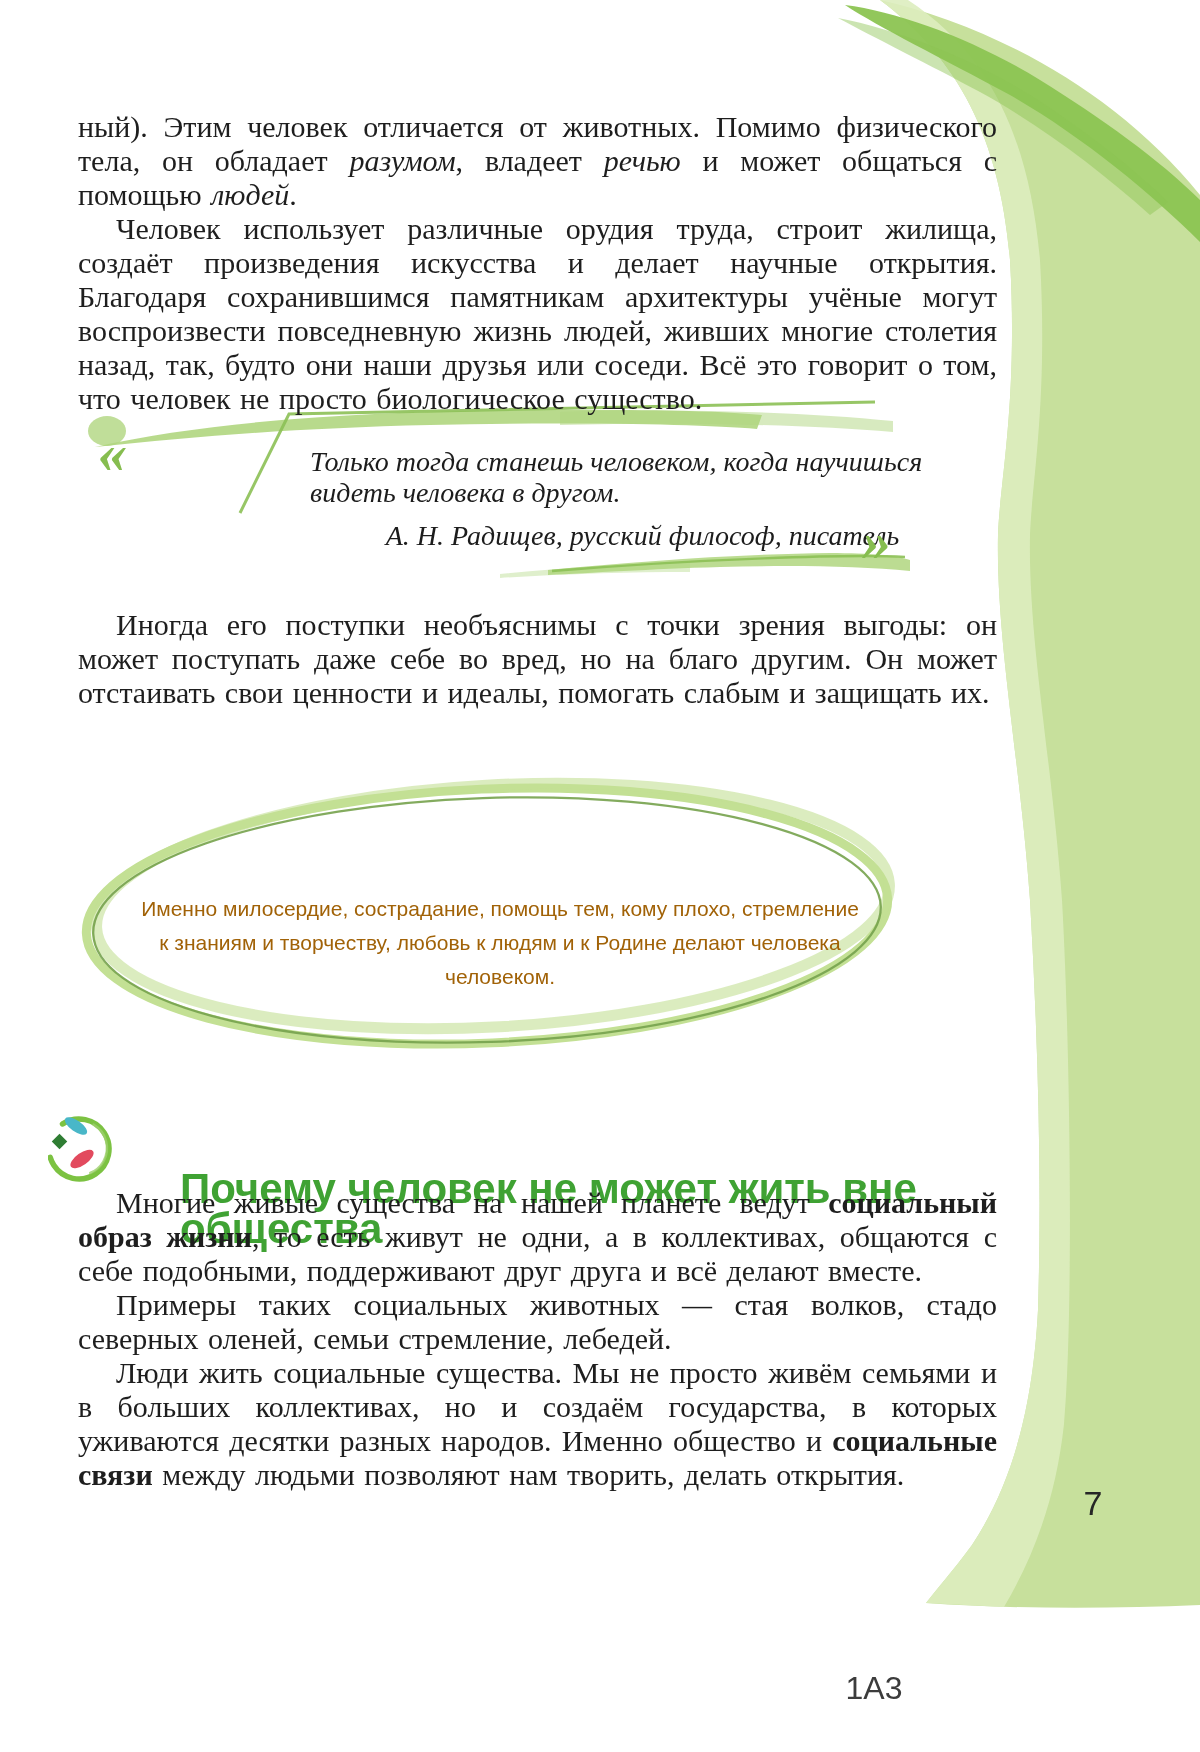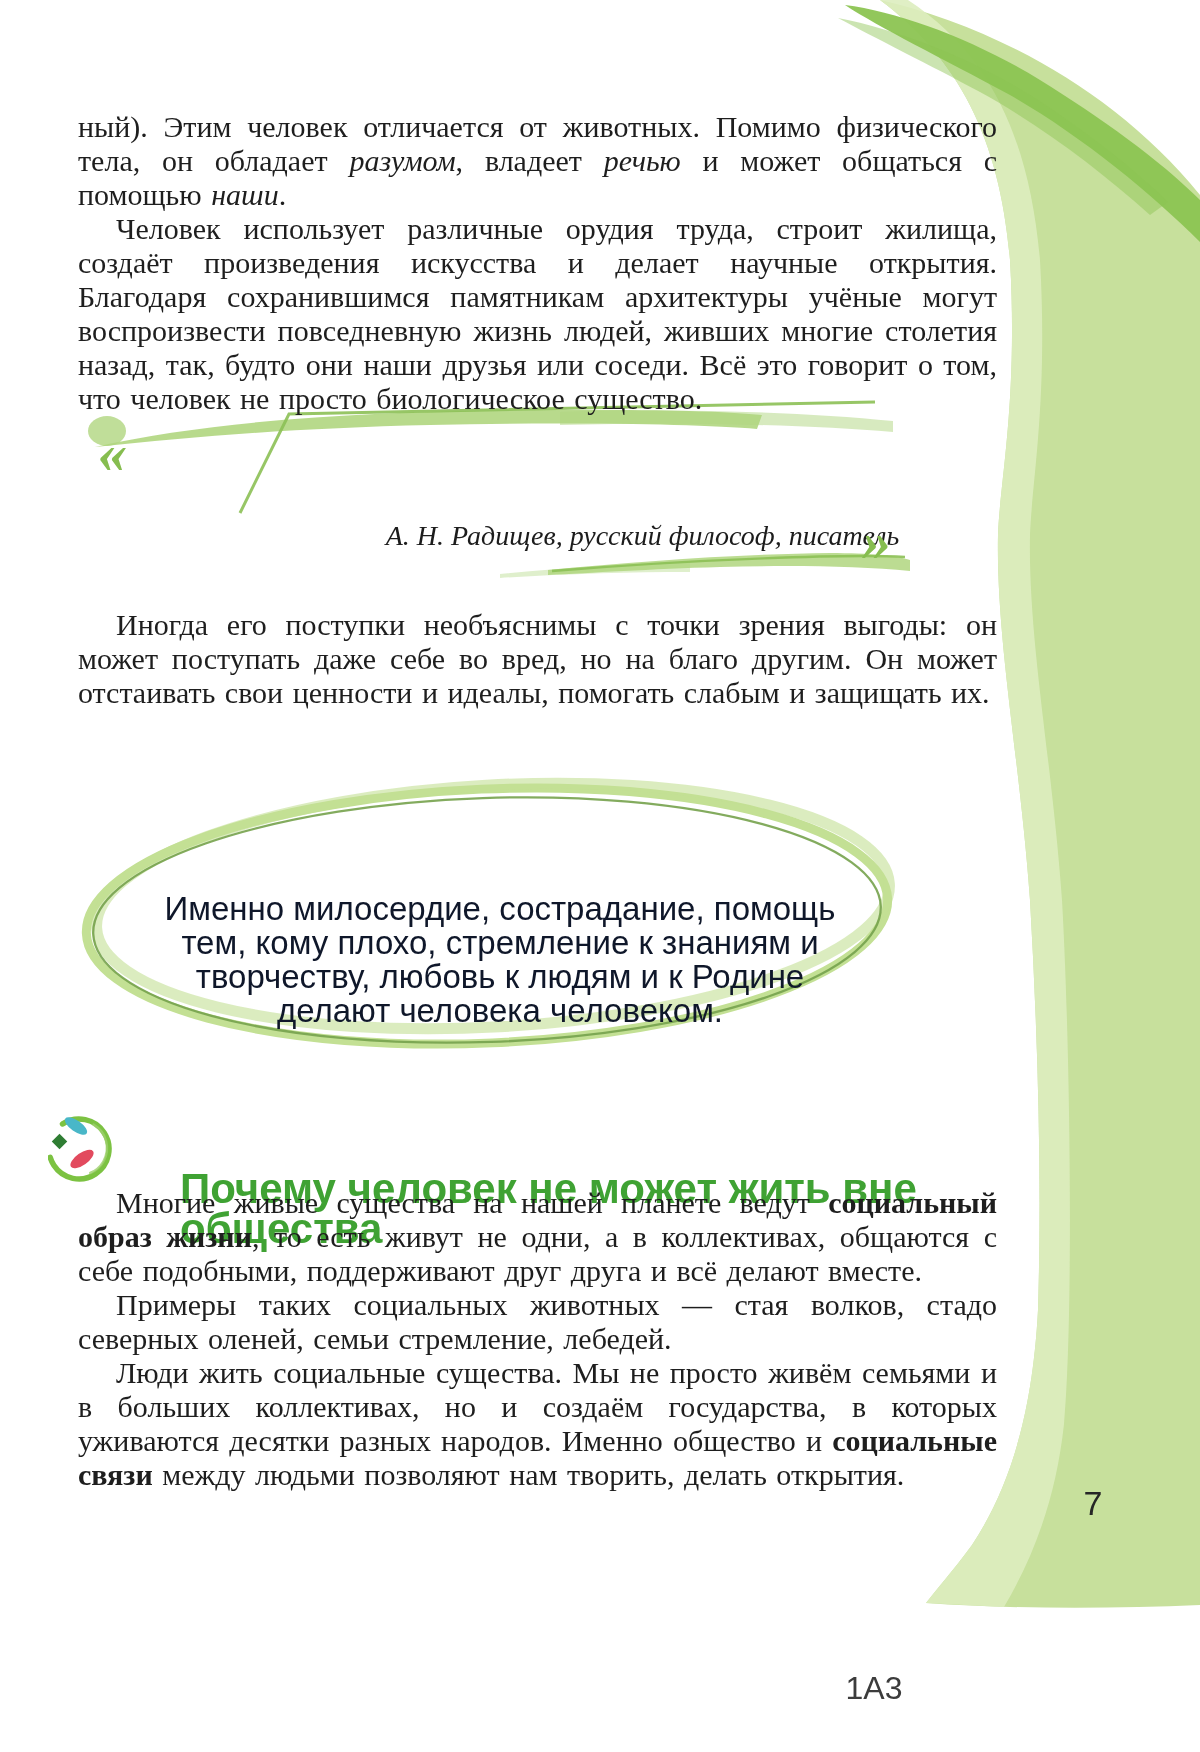--- a/index.html
+++ b/index.html
@@ -32,22 +32,22 @@
     position:absolute; left:310px; top:446px; width:695px; z-index:2;
     font-style:italic; font-size:28px; line-height:31px; color:#1c1c1c;
   }
   .quote-attr {
     position:absolute; left:310px; top:508px; width:665px; z-index:2;
     text-align:center; font-style:italic; font-size:28px; line-height:31px; color:#1c1c1c;margin-top:12px;
   }
 
   .callout-text {
     position:absolute; left:140px; top:892px; width:720px; z-index:2;
-    font-family:"Liberation Sans", sans-serif; font-size:33px; line-height:34px;
-    text-align:center; color:#0f172a;
+    font-family:"Liberation Sans", sans-serif; font-size:21px; line-height:34px;
+    text-align:center; color:#a16207;
   }
 
   .section-icon { position:absolute; left:48px; top:1112px; width:66px; height:72px; z-index:2; }
   .section-title {
     position:absolute; left:180px; top:1134px; width:780px; z-index:2;
     font-family:"Liberation Sans", sans-serif; font-weight:bold;
     font-size:42px; line-height:40px;
   }
 
   .page-number {
@@ -85,25 +85,26 @@
     </g>
 
     <g fill="none">
       <ellipse stroke-width="9" cx="487" cy="916" rx="401" ry="127" transform="rotate(-2.5 487 916)" stroke="#c3e094"></ellipse>
       <ellipse stroke-width="11" opacity="0.6" cx="493" cy="906" rx="397" ry="121" transform="rotate(-3.2 493 906)" stroke="#c3e094"></ellipse>
       <ellipse stroke-width="2.3" opacity="0.9" cx="487" cy="920" rx="394" ry="122" transform="rotate(-2 487 920)" stroke="#76a24c"></ellipse>
     </g>
   </svg>
 
   <div class="col col-top">
-    <p class="par"><span>ный). Этим человек отличается от животных. Помимо физического тела, он обладает </span><i>разумом</i><span>, владеет </span><i>речью</i><span> и может общаться с помощью </span><i>наши</i><span>.</span></p>
+    <p class="par"><span>ный). Этим человек отличается от животных. Помимо физического тела, он обладает </span><i>разумом</i><span>, владеет </span><i>речью</i><span> и может общаться с помощью </span><i>людей</i><span>.</span></p>
     <p class="par ind">Человек использует различные орудия труда, строит жилища, создаёт произведения искусства и делает научные открытия. Благодаря сохранившимся памятникам архитектуры учёные могут воспроизвести повседневную жизнь людей, живших многие столетия назад, так, будто они наши друзья или соседи. Всё это говорит о том, что человек не просто биологическое существо.</p>
   </div>
 
   <span class="q-open" style="color: rgb(134, 189, 79);">«</span>
+  <div class="quote-text">Только тогда станешь человеком, когда научишься видеть человека в другом.</div>
   <div class="quote-attr">А. Н. Радищев, русский философ, писатель</div>
   <span class="q-close" style="color: rgb(134, 189, 79);">»</span>
 
   <div class="col col-mid">
     <p class="par ind">Иногда его поступки необъяснимы с точки зрения выгоды: он может поступать даже себе во вред, но на благо другим. Он может отстаивать свои ценности и идеалы, помогать слабым и защищать их.</p>
   </div>
 
   <div class="callout-text">Именно милосердие, сострадание, помощь тем, кому плохо, стремление к знаниям и творчеству, любовь к людям и к Родине делают человека человеком.</div>
 
   <svg class="section-icon" viewBox="0 0 66 72" aria-hidden="true">

